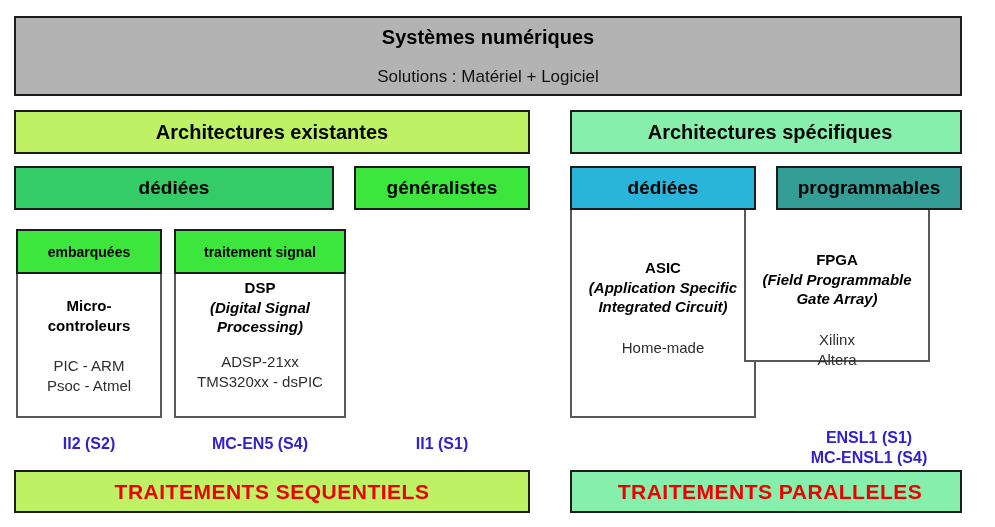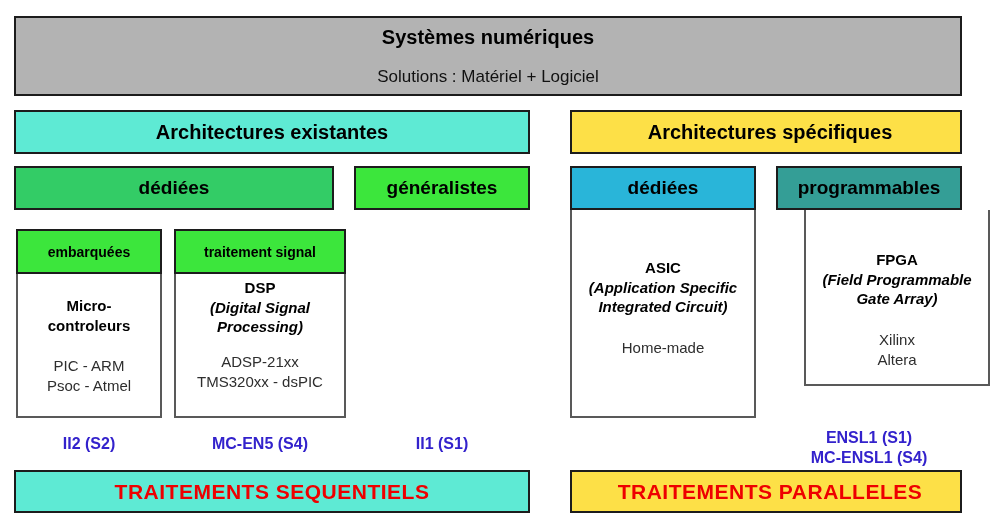--- a/index.html
+++ b/index.html
@@ -9,22 +9,22 @@
   }
   .abs{position:absolute;box-sizing:border-box;}
   .center{display:flex;align-items:center;justify-content:center;text-align:center;}
   .colcenter{display:flex;flex-direction:column;align-items:center;justify-content:center;text-align:center;}
 
   .gray-box{background:#b3b3b3;border:2px solid #1c1c1c;color:#000;gap:15px;}
   .gray-title{font-size:20px;font-weight:bold;line-height:26px;}
   .gray-sub{font-size:17px;line-height:24px;color:#111;}
 
   .bar{font-size:20px;font-weight:bold;color:#000;border:2px solid #1c1c1c;}
-  .bar-green{background:#5eead4;}
-  .bar-cyan{background:#fde047;padding-left:8px;}
+  .bar-green{background:#bef264;}
+  .bar-cyan{background:#86efac;padding-left:8px;}
 
   .hdr{font-weight:bold;color:#000;border:2px solid #1c1c1c;}
   .hdr-19{font-size:19px;}
   .hdr-18{font-size:14px;}
   .green-mid{background:#33cc66;}
   .green-bright{background:#3ce63c;}
   .blue-mid{background:#29b5d9;}
   .teal{background:#349e96;}
 
   .body-box{background:#ffffff;border:2px solid #595959;border-top:none;
@@ -94,21 +94,21 @@
   <div class="abs hdr hdr-19 teal center" style="left:776px;top:166px;width:186px;height:44px;">
     <span>programmables</span>
   </div>
 
   <div class="abs body-box pt48" style="left:570px;top:210px;width:186px;height:208px;">
     <div class="b">ASIC</div>
     <div class="bi">(Application Specific</div>
     <div class="bi">Integrated Circuit)</div>
     <div class="mt22">Home-made</div>
   </div>
-  <div class="abs body-box pt40" style="left:804px;top:210px;width:186px;height:176px;">
+  <div class="abs body-box pt40" style="left:744px;top:210px;width:186px;height:152px;">
     <div class="b">FPGA</div>
     <div class="bi">(Field Programmable</div>
     <div class="bi">Gate Array)</div>
     <div class="mt22">Xilinx</div>
     <div>Altera</div>
   </div>
 
   <div class="course" style="left:16px;top:434px;width:146px;">II2 (S2)</div>
   <div class="course" style="left:174px;top:434px;width:172px;">MC-EN5 (S4)</div>
   <div class="course" style="left:354px;top:434px;width:176px;">II1 (S1)</div>

